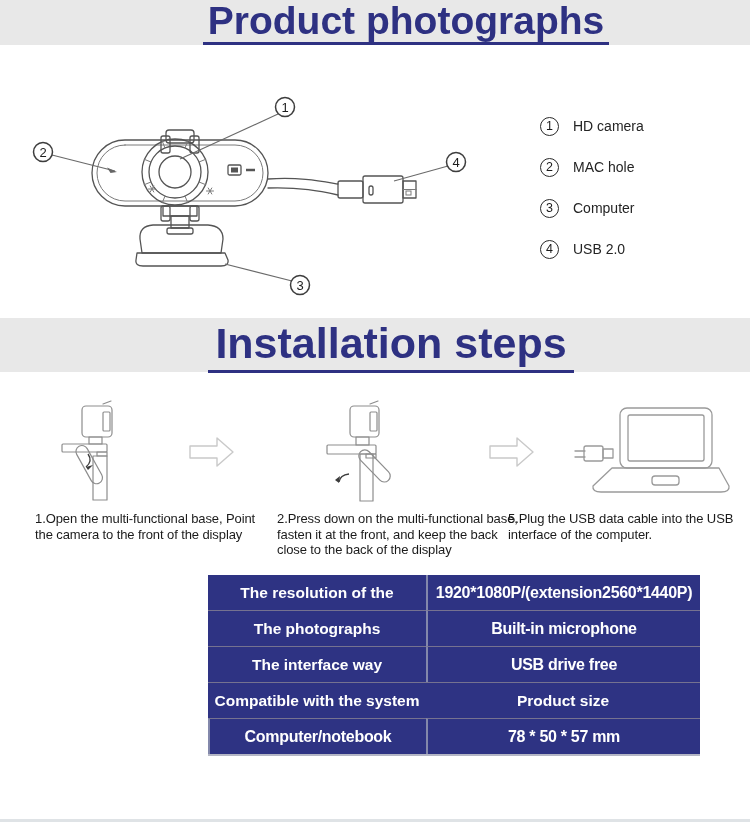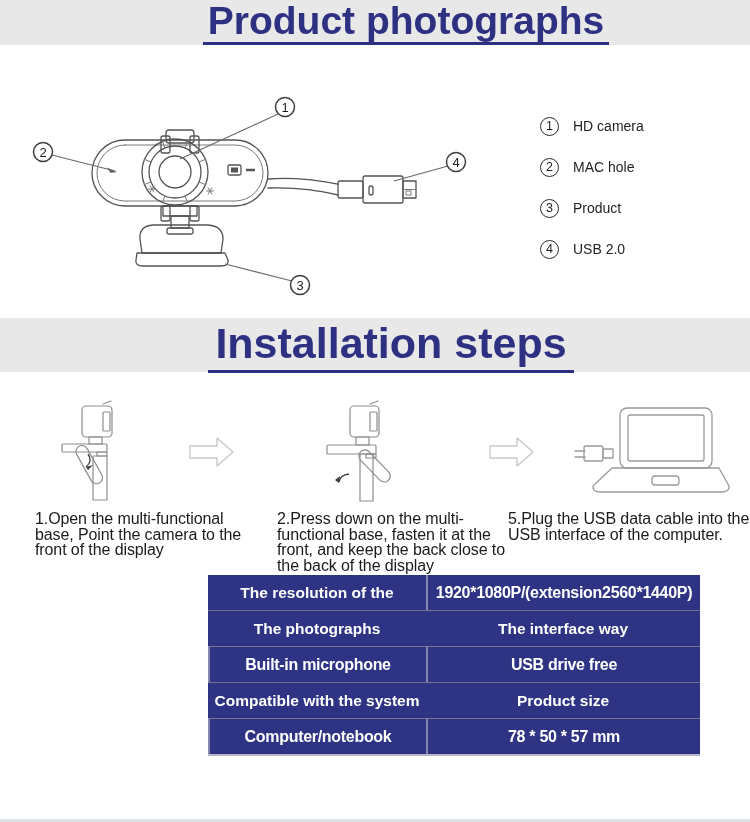--- a/index.html
+++ b/index.html
@@ -38,21 +38,21 @@
   
   .steps-svg{position:absolute;left:0;top:390px;}
   .steps-svg .art{fill:none;stroke:#8d8d8d;stroke-width:1.2;stroke-linecap:round;stroke-linejoin:round;}
   .steps-svg .lap{fill:none;stroke:#9a9a9a;stroke-width:1.3;stroke-linecap:round;stroke-linejoin:round;}
   .steps-svg .flow-arrow{fill:#fff;stroke:#c9c9c9;stroke-width:1.4;stroke-linejoin:round;}
   .steps-svg .mini-arrow{fill:none;stroke:#3c3c3c;stroke-width:1.3;}
   .steps-svg .mini-arrow-head{fill:#3c3c3c;stroke:none;}
 
   
   .step-text{
-    position:absolute;top:511px;font-size:16px;line-height:15.5px;color:#1b1b1b;
+    position:absolute;top:511px;font-size:13px;line-height:15.5px;color:#1b1b1b;
     letter-spacing:-0.1px;
   }
   .step-text-1{left:35px;width:230px;}
   .step-text-2{left:277px;width:246px;}
   .step-text-3{left:508px;width:242px;}
 
   
   .spec-table{
     position:absolute;left:172px;top:575px;width:492px;background:#2e3383;
     display:grid;grid-template-columns:218px 1fr;
@@ -161,21 +161,21 @@
     <div class="legend-item">
       <span class="legend-num">1</span>
       <span class="legend-label">HD camera</span>
     </div>
     <div class="legend-item">
       <span class="legend-num">2</span>
       <span class="legend-label">MAC hole</span>
     </div>
     <div class="legend-item">
       <span class="legend-num">3</span>
-      <span class="legend-label">Product</span>
+      <span class="legend-label">Computer</span>
     </div>
     <div class="legend-item">
       <span class="legend-num">4</span>
       <span class="legend-label">USB 2.0</span>
     </div>
   </div>
 
   <div class="band band-install">
     <span class="band-title">Installation steps</span>
   </div>
@@ -230,23 +230,23 @@
 
   <div class="step-text step-text-1">1.Open the multi-functional base, Point the camera to the front of the display</div>
   <div class="step-text step-text-2">2.Press down on the multi-functional base, fasten it at the front, and keep the back close to the back of the display</div>
   <div class="step-text step-text-3">5.Plug the USB data cable into the USB interface of the computer.</div>
 
   <div class="spec-table">
     <div class="cell label">The resolution of the</div>
     <div class="cell value">1920*1080P/(extension2560*1440P)</div>
 
     <div class="cell label sep">The photographs</div>
+    <div class="cell value sep">Built-in microphone</div>
+
     <div class="cell label sep">The interface way</div>
-
-    <div class="cell value sep">Built-in microphone</div>
     <div class="cell value sep">USB drive free</div>
 
     <div class="cell label sep">Compatible with the system</div>
     <div class="cell label sep">Product size</div>
 
     <div class="cell value sep">Computer/notebook</div>
     <div class="cell value sep">78 * 50 * 57 mm</div>
   </div>
 
   <div class="bottom-rule"></div>

